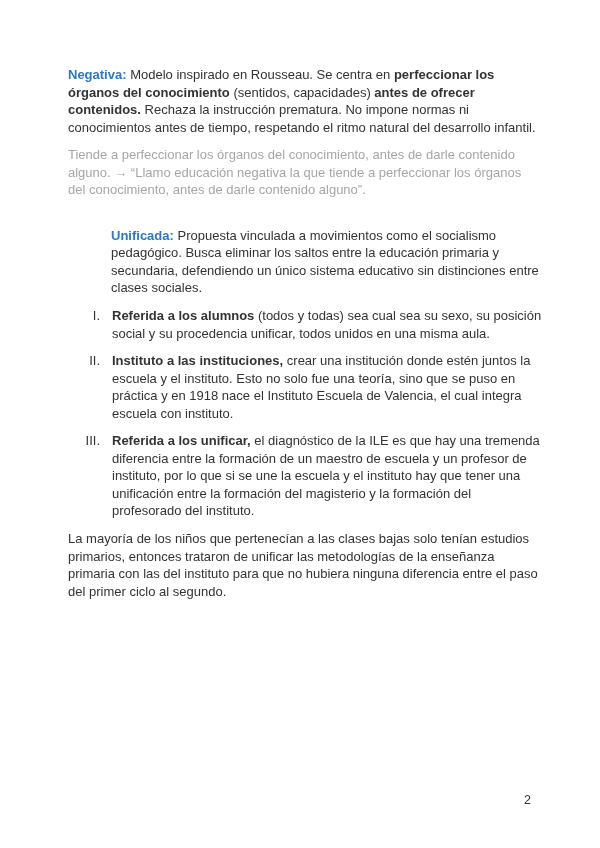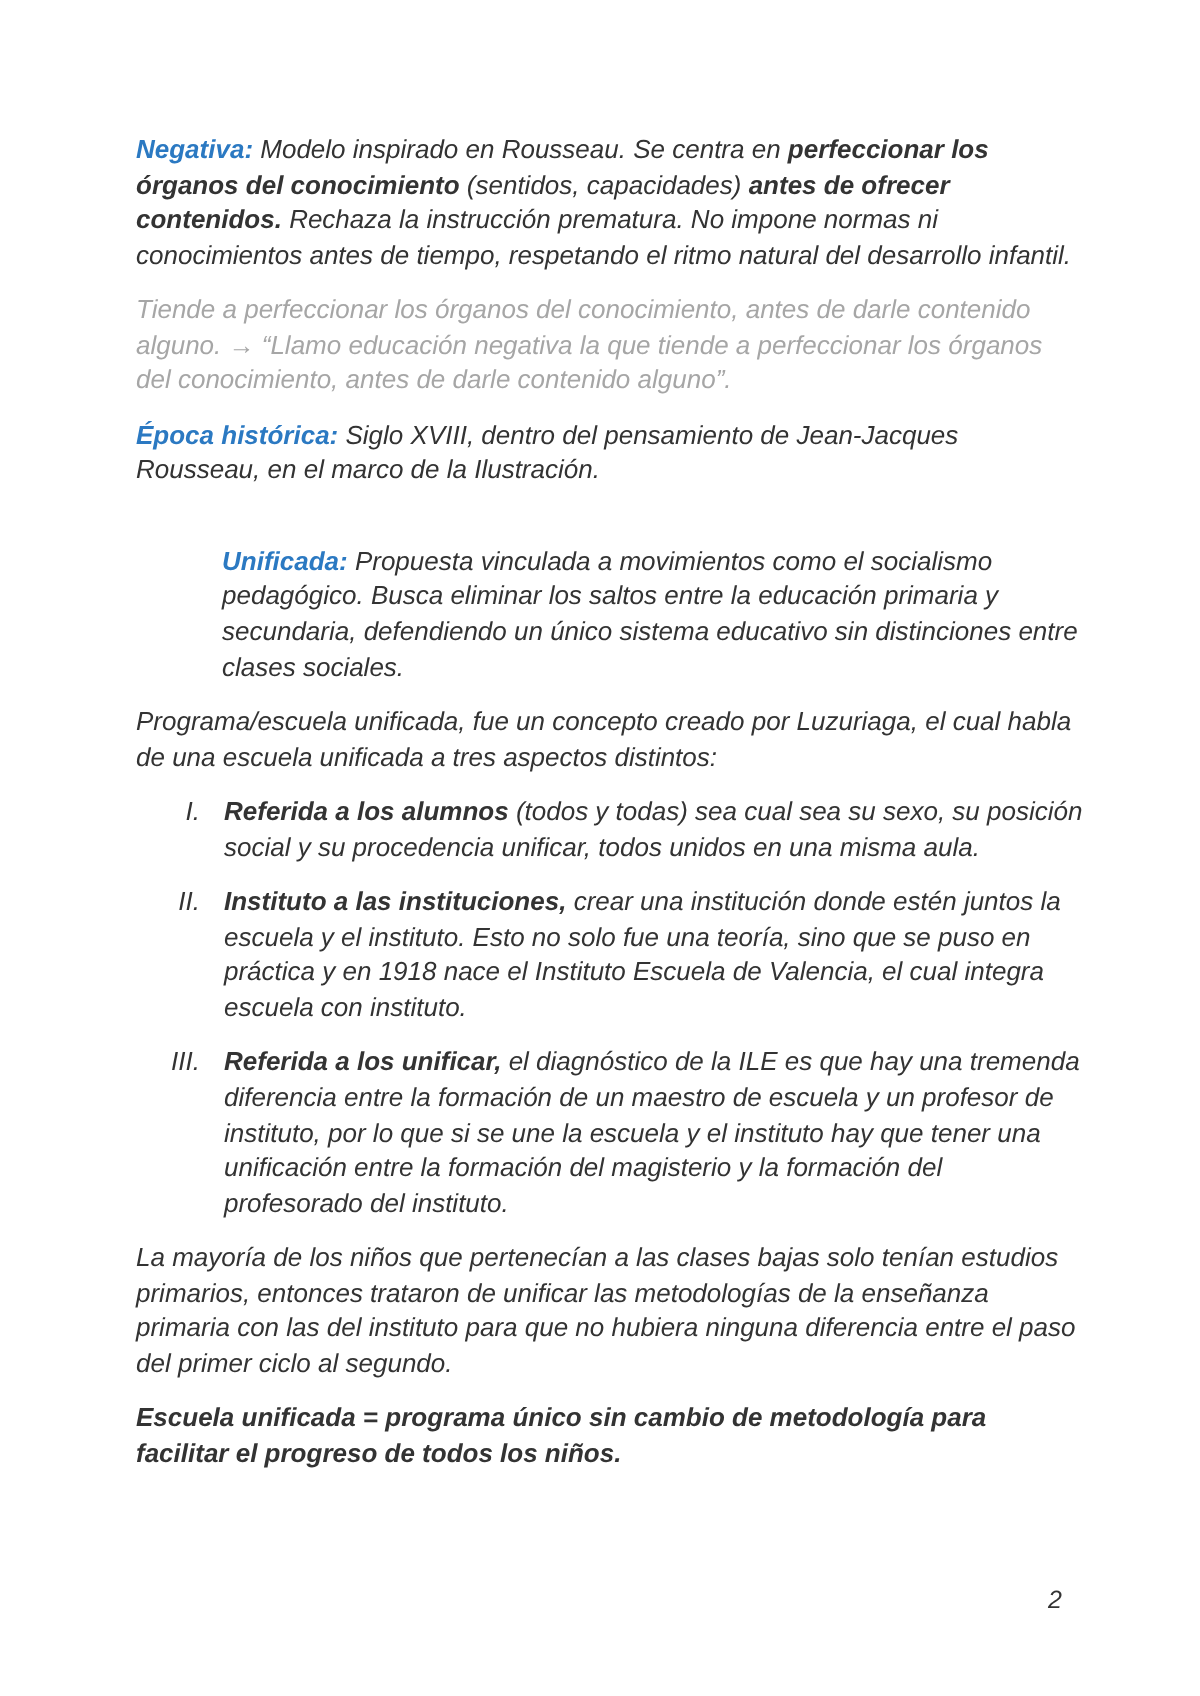--- a/index.html
+++ b/index.html
@@ -1,15 +1,15 @@
 <!DOCTYPE html>
 <html lang="es"><head>
 <meta charset="utf-8">
 <style>
-  * { margin: 0; padding: 0; box-sizing: border-box; font-style: italic; }
+  * { margin: 0; padding: 0; box-sizing: border-box; }
   html, body { background: #ffffff; }
   body {
     width: 600px;
     height: 848px;
     position: relative;
     font-family: "Liberation Sans", sans-serif;
     color: #333333;
     overflow: hidden;
   }
   .page {
@@ -54,43 +54,40 @@
 </head>
 <body>
 
 <div class="page">
   <div class="content">
 
     <p class="para"><span class="term">Negativa:</span><span> Modelo inspirado en Rousseau. Se centra en </span><b>perfeccionar los órganos del conocimiento</b><span> (sentidos, capacidades) </span><b>antes de ofrecer contenidos.</b><span> Rechaza la instrucción prematura. No impone normas ni conocimientos antes de tiempo, respetando el ritmo natural del desarrollo infantil.</span></p>
 
     <p class="para muted">Tiende a perfeccionar los órganos del conocimiento, antes de darle contenido alguno. → “Llamo educación negativa la que tiende a perfeccionar los órganos del conocimiento, antes de darle contenido alguno”.</p>
 
-    <p class="para"><span class="term">Época histórica:</span><span> Siglo XVIII, dentro del pensamiento de Jean-Jacques Rousseau, en el marco de la Ilustración.</span></p>
 
     <p class="para gap-before"><span class="term">Unificada:</span><span> Propuesta vinculada a movimientos como el socialismo pedagógico. Busca eliminar los saltos entre la educación primaria y secundaria, defendiendo un único sistema educativo sin distinciones entre clases sociales.</span></p>
 
 
-    <p class="para">Programa/escuela unificada, fue un concepto creado por Luzuriaga, el cual habla de una escuela unificada a tres aspectos distintos:</p>
 
     <div class="list">
 
       <div class="list-item">
         <span class="list-marker">I.</span><b>Referida a los alumnos</b><span> (todos y todas) sea cual sea su sexo, su posición social y su procedencia unificar, todos unidos en una misma aula.</span>
       </div>
 
       <div class="list-item">
         <span class="list-marker">II.</span><b>Instituto a las instituciones,</b><span> crear una institución donde estén juntos la escuela y el instituto. Esto no solo fue una teoría, sino que se puso en práctica y en 1918 nace el Instituto Escuela de Valencia, el cual integra escuela con instituto.</span>
       </div>
 
       <div class="list-item">
         <span class="list-marker">III.</span><b>Referida a los unificar,</b><span> el diagnóstico de la ILE es que hay una tremenda diferencia entre la formación de un maestro de escuela y un profesor de instituto, por lo que si se une la escuela y el instituto hay que tener una unificación entre la formación del magisterio y la formación del profesorado del instituto.</span>
       </div>
 
     </div>
 
     <p class="para">La mayoría de los niños que pertenecían a las clases bajas solo tenían estudios primarios, entonces trataron de unificar las metodologías de la enseñanza primaria con las del instituto para que no hubiera ninguna diferencia entre el paso del primer ciclo al segundo.</p>
 
-    <p class="para bold">Escuela unificada = programa único sin cambio de metodología para facilitar el progreso de todos los niños.</p>
 
   </div>
 
   <div class="page-number">2</div>
 </div>
 
 </body></html>

